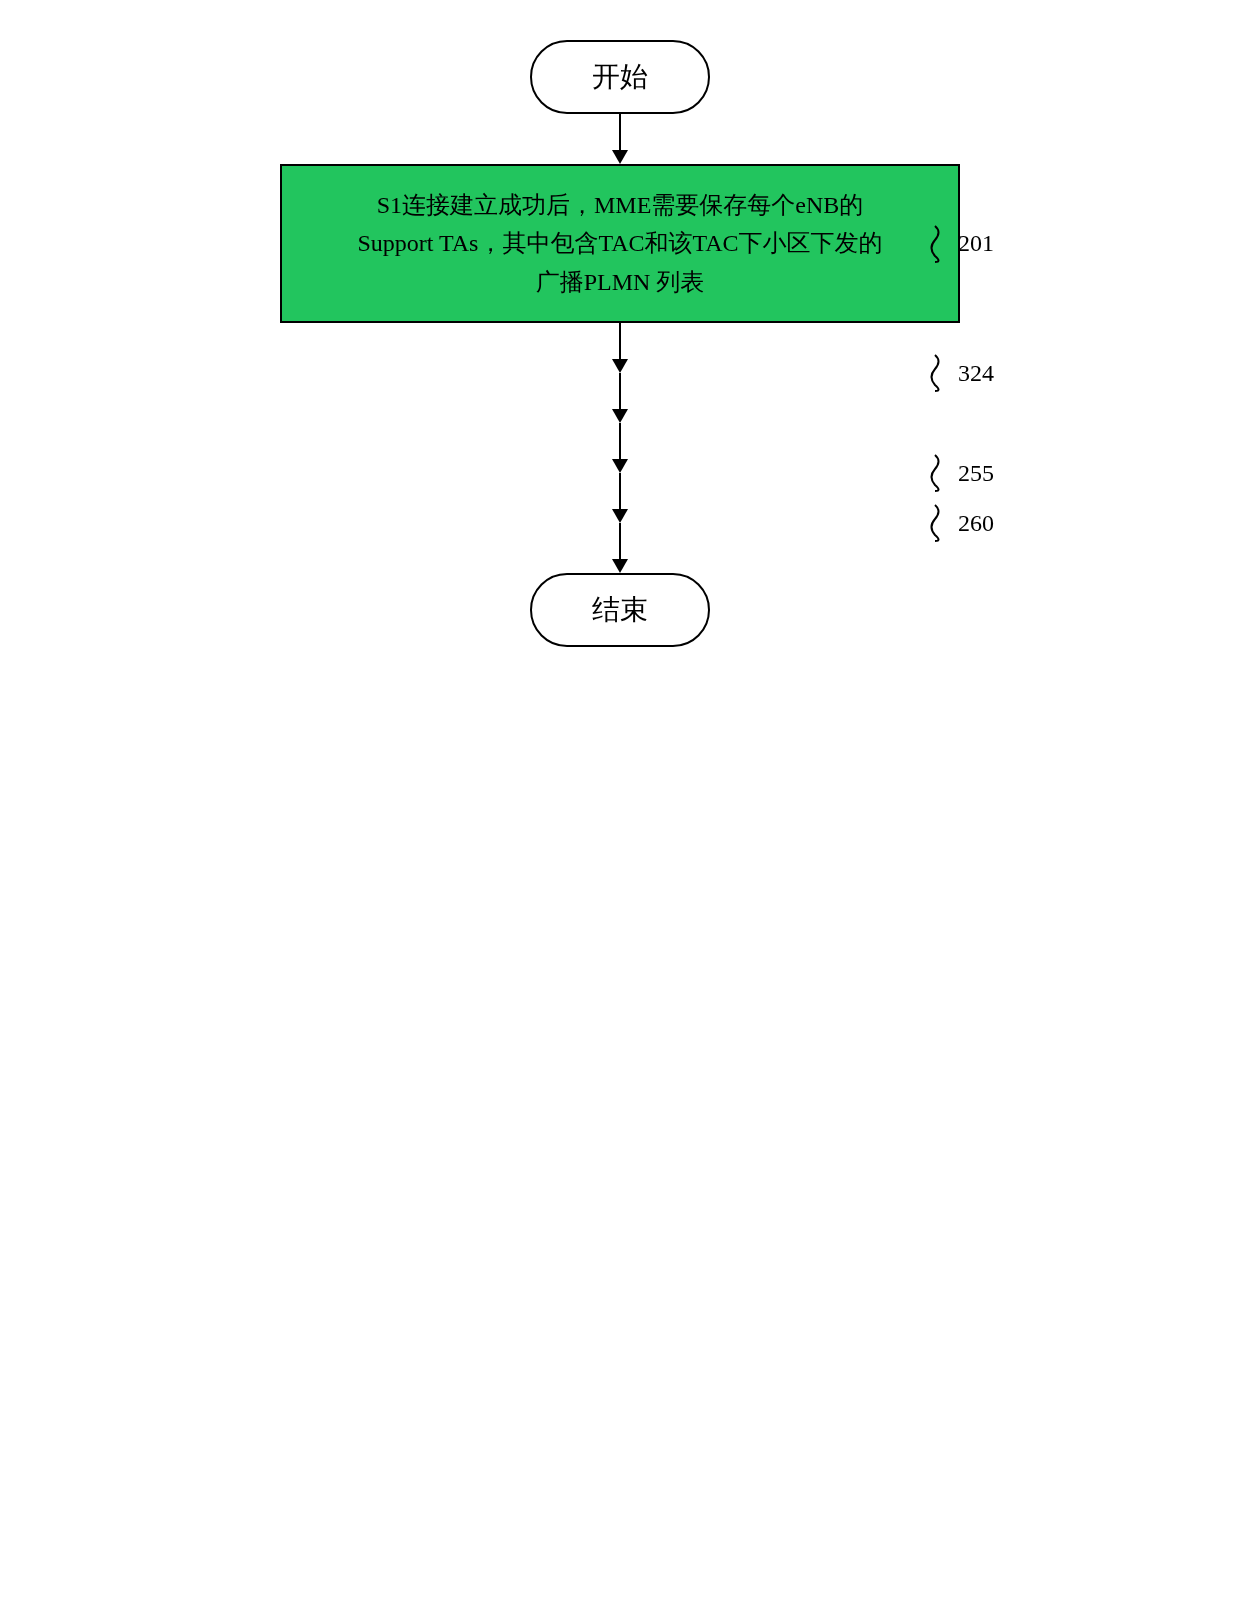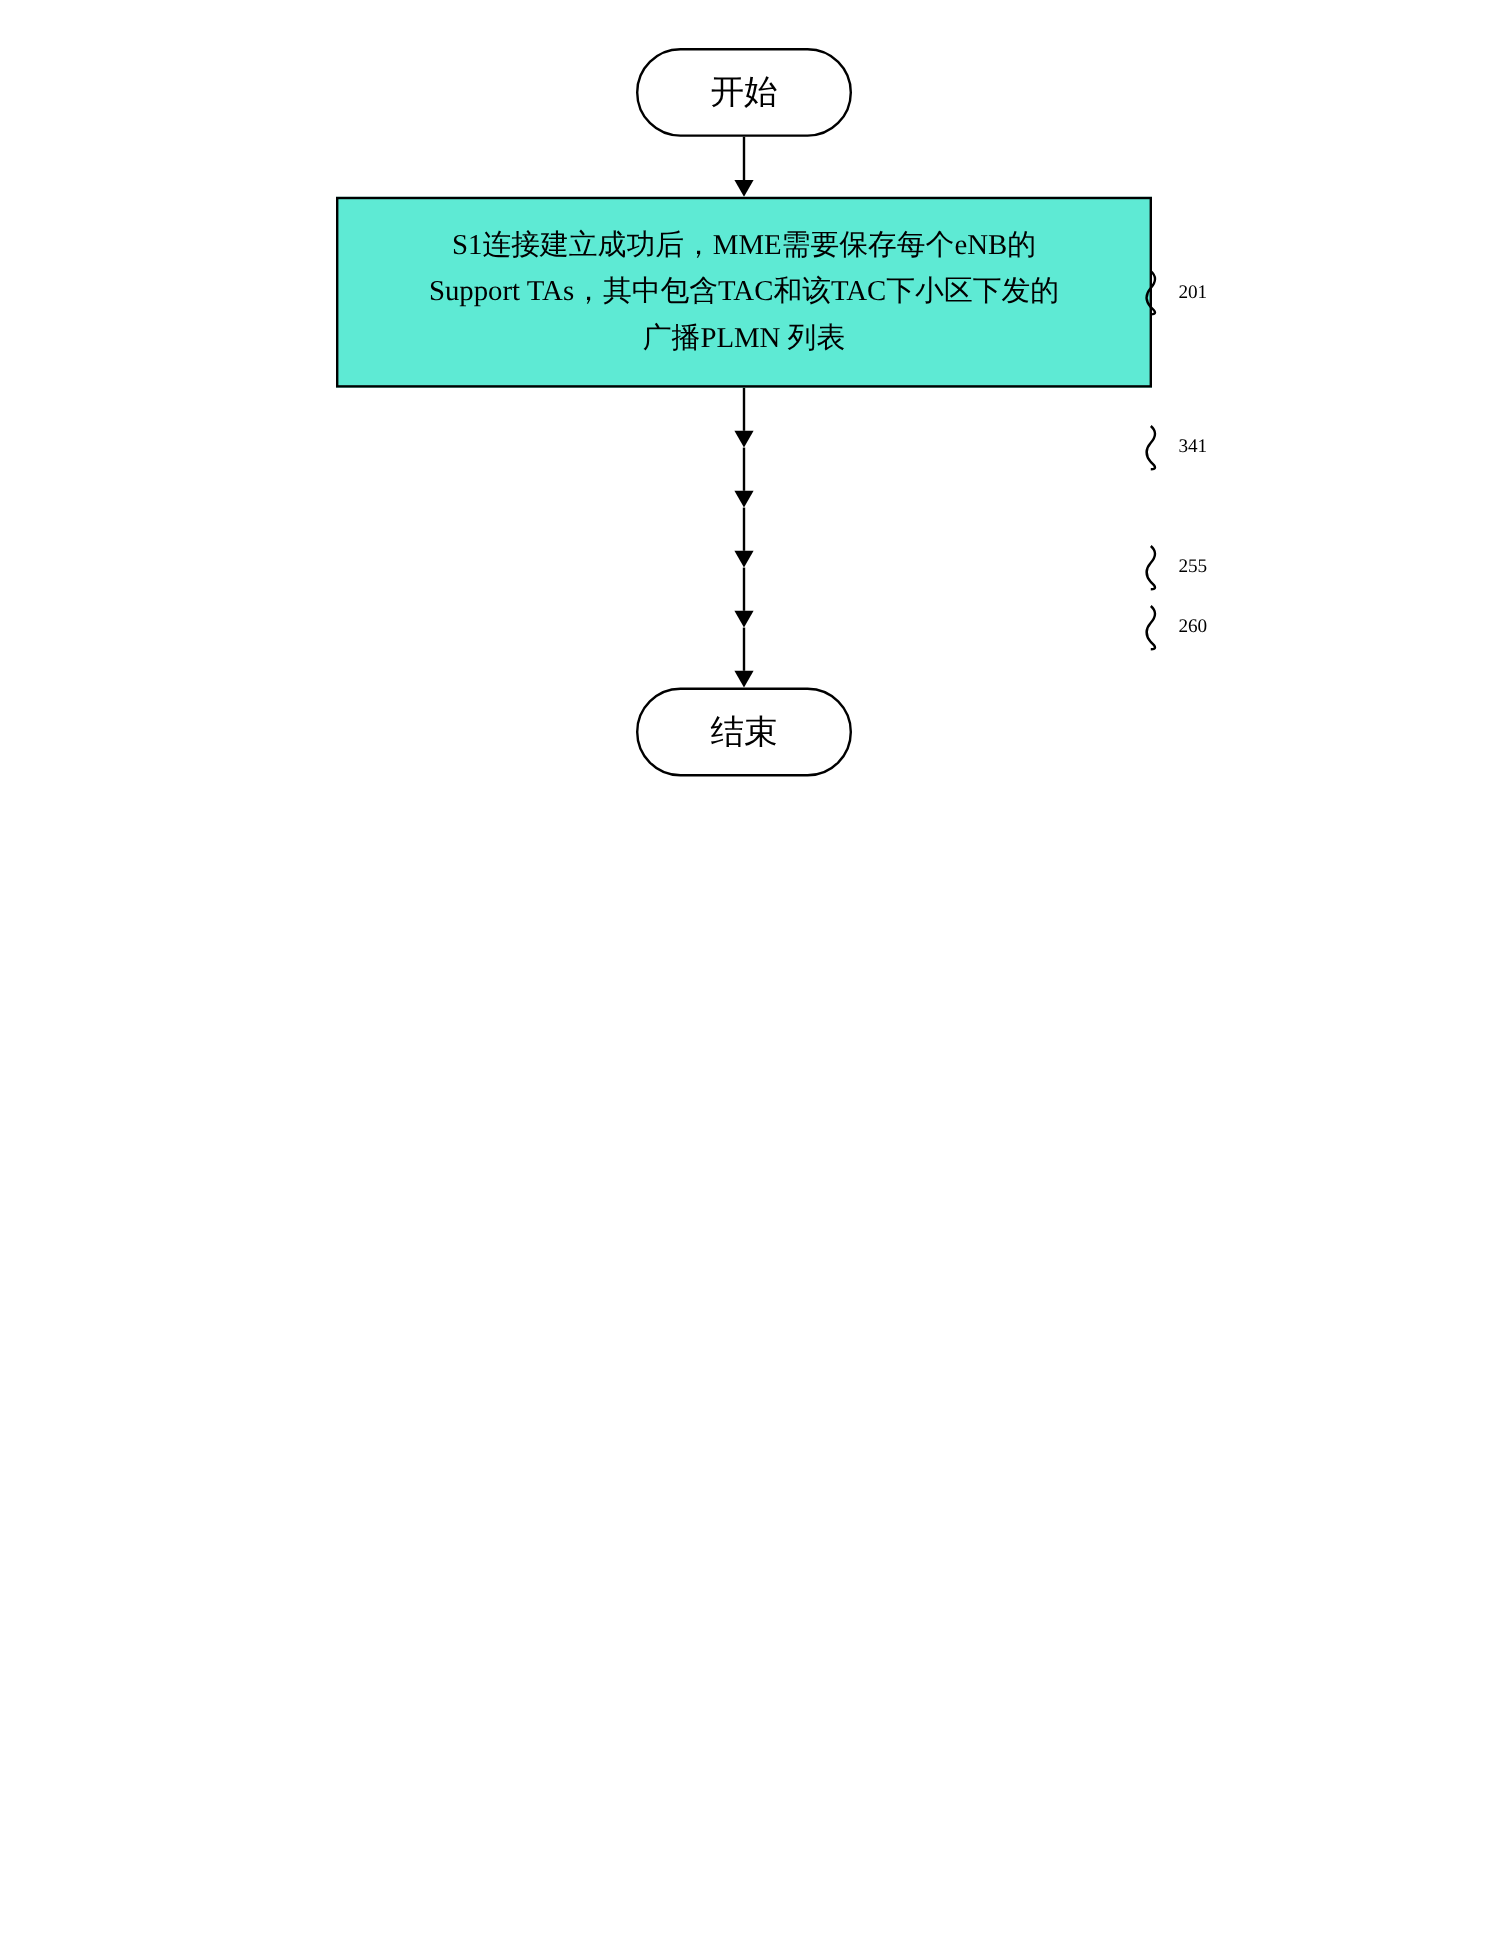--- a/index.html
+++ b/index.html
@@ -38,21 +38,21 @@
       background: #fff;
       text-align: center;
       min-width: 180px;
     }
 
     
     .shape-rect {
       border: 2px solid #000;
       padding: 20px 30px;
       font-size: 24px;
-      background: #5eead4;
+      background: #22c55e;
       text-align: center;
       line-height: 1.6;
       width: 680px;
       position: relative;
     }
 
     
     .arrow-down {
       display: flex;
       flex-direction: column;
@@ -78,22 +78,22 @@
     .step-container {
       display: flex;
       align-items: center;
       justify-content: center;
       position: relative;
       width: 100%;
     }
 
     .step-number {
       position: absolute;
-      right: 64px;
-      font-size: 16px;
+      right: 76px;
+      font-size: 24px;
       display: flex;
       align-items: center;
       gap: 4px;
     }
 
     
     .wavy-svg {
       display: inline-block;
       margin-right: 4px;
     }
@@ -129,21 +129,21 @@
   <div class="arrow-down">
     <div class="line"></div>
     <div class="arrowhead"></div>
   </div>
 
   <div class="step-container">
     <div class="step-number">
       <svg class="wavy-svg" width="30" height="40" viewBox="0 0 30 40">
         <path d="M15,2 Q22,8 15,16 Q8,24 15,32 Q22,38 15,38" stroke="#000" stroke-width="2" fill="none"></path>
       </svg>
-      <span>341</span>
+      <span>324</span>
     </div>
   </div>
 
   <div class="arrow-down">
     <div class="line"></div>
     <div class="arrowhead"></div>
   </div>
 
 
   <div class="arrow-down">

